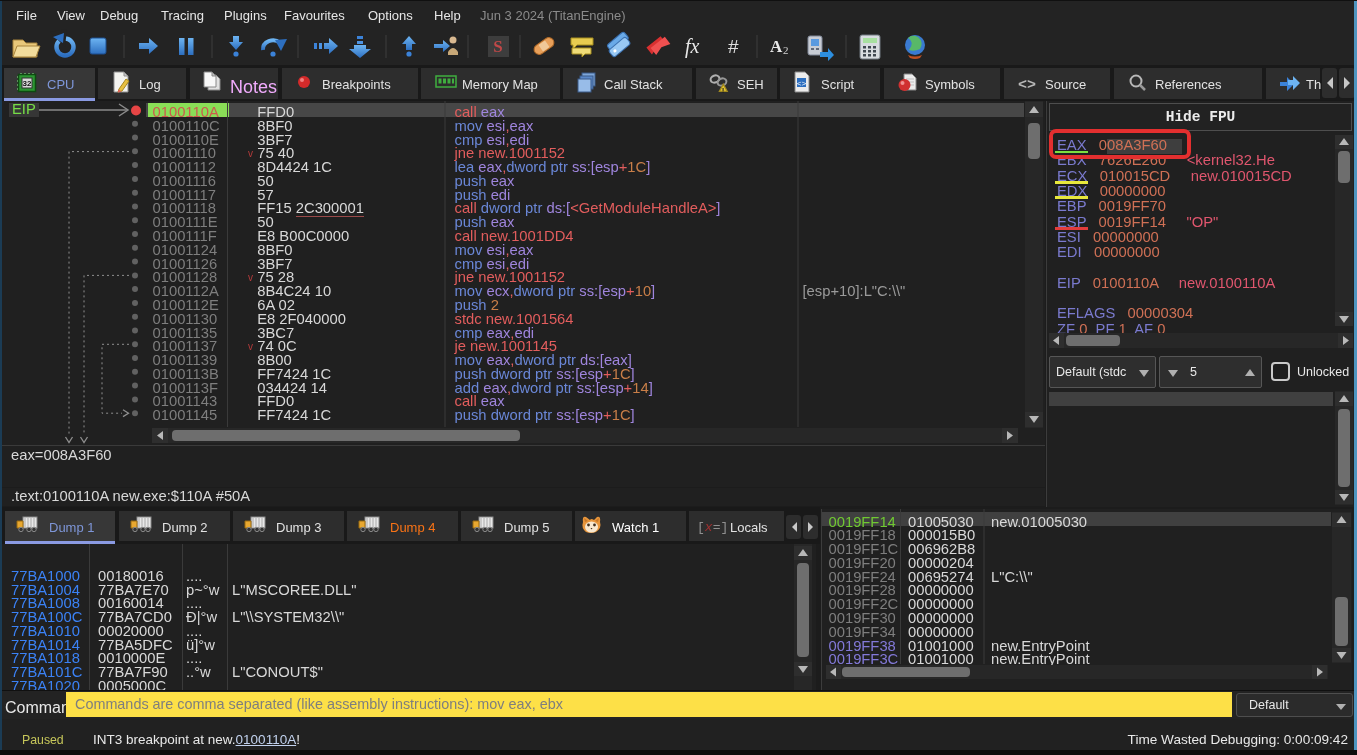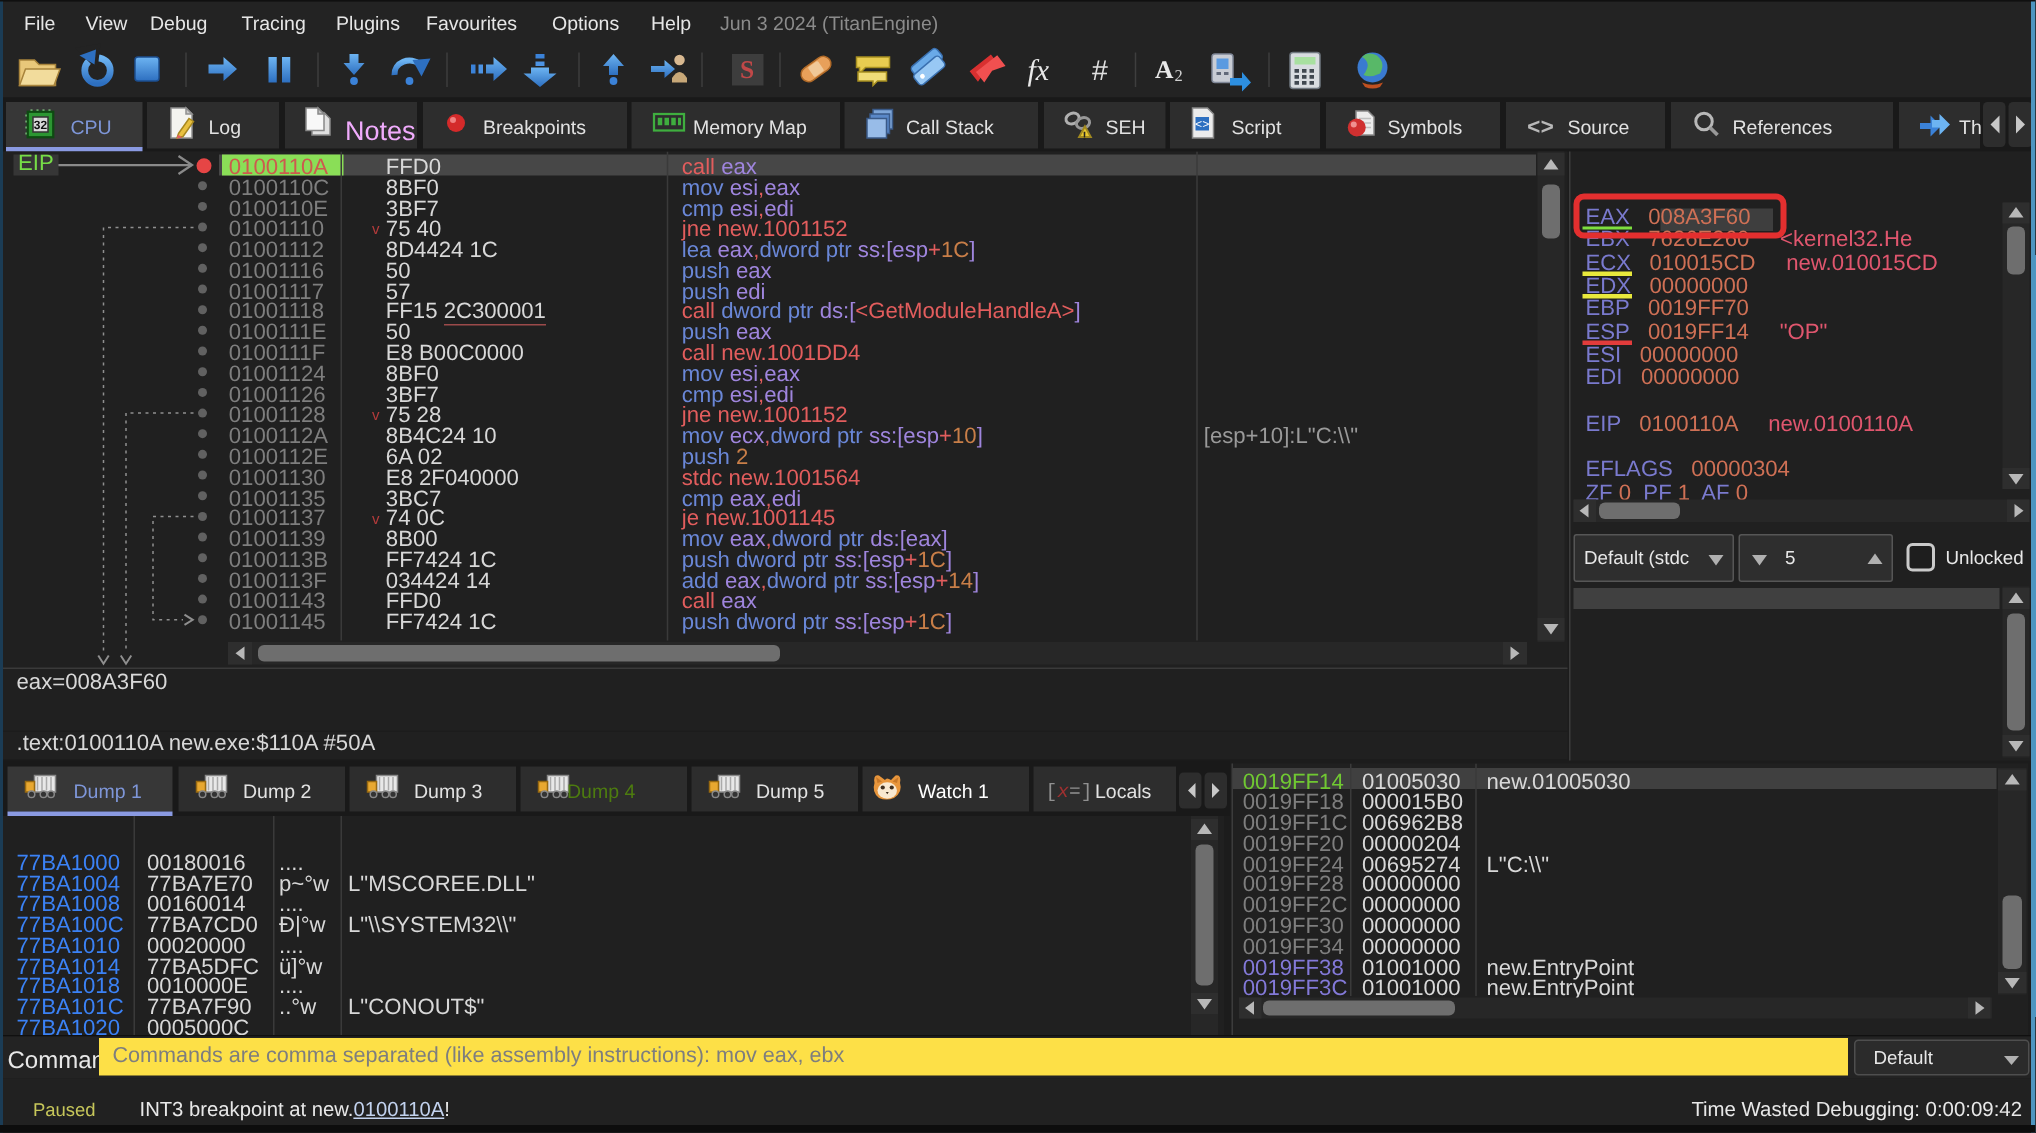--- a/index.html
+++ b/index.html
@@ -428,20 +428,21 @@
       </svg></div>
 <div class="sbh" style="left:170px;top:329px;width:348px;height:11px"></div>
 </div>
 <div class="abs" id="infobox">
     <span class="m" style="position:absolute;left:9px;top:3px;color:#d8d8d8">eax=008A3F60</span>
   </div>
 <div class="abs" id="statusline">
     <span class="m" style="position:absolute;left:9px;top:2px;color:#d8d8d8">.text:0100110A new.exe:$110A #50A</span>
   </div>
 <div class="abs" id="regpanel">
+    <div id="hidefpu">Hide FPU</div>
 <div class="abs" style="left:60px;top:38px;width:75px;height:15px;background:#3e3e3e"></div>
 <pre class="m abs" style="left:10px;top:37.2px;line-height:15.3px;color:#cf7055"><span class="rl">EAX</span>   008A3F60
 <span class="rl">EBX</span>   7626E260     <span class="rc">&lt;kernel32.He</span>
 <span class="rl">ECX</span>   010015CD     <span class="rc">new.010015CD</span>
 <span class="rl">EDX</span>   00000000
 <span class="rl">EBP</span>   0019FF70
 <span class="rl">ESP</span>   0019FF14     <span class="rc">"OP"</span>
 <span class="rl">ESI</span>   00000000
 <span class="rl">EDI</span>   00000000
 
@@ -552,21 +553,21 @@
 <circle cx="6.5" cy="9" r="1.4" fill="#403020"></circle>
         <circle cx="12.5" cy="9" r="1.4" fill="#403020"></circle>
 <path d="M8.5 12 L10.5 12 L9.5 13.5 Z" fill="#403020"></path>
 </g>
 
 <text x="695" y="24" font-family="Liberation Mono" font-size="13" fill="#909090">[<tspan fill="#a03030" font-style="italic">x</tspan><tspan fill="#909090">=]</tspan></text>
 </svg>
 <span class="abs" style="left:47px;top:13px;color:#7e96d8;font-size:13px">Dump 1</span>
 <span class="abs" style="left:160px;top:13px;color:#e2e2e2;font-size:13px">Dump 2</span>
 <span class="abs" style="left:274px;top:13px;color:#e2e2e2;font-size:13px">Dump 3</span>
-<span class="abs" style="left:376px;top:13px;color:#4d7c0f;font-size:13px">Dump 4</span>
+<span class="abs" style="left:388px;top:13px;color:#f97316;font-size:13px">Dump 4</span>
 <span class="abs" style="left:502px;top:13px;color:#e2e2e2;font-size:13px">Dump 5</span>
 <span class="abs" style="left:610px;top:13px;color:#ffffff;font-size:13px">Watch 1</span>
 <span class="abs" style="left:728px;top:13px;color:#e2e2e2;font-size:13px">Locals</span>
 <div class="tbtn" style="left:784px;top:8px;width:15px;height:24px">
       <svg width="10" height="12" style="position:absolute;left:3px;top:6px">
         <path d="M8 1 L3 6 L8 11 Z" fill="#c8c8c8"></path>
       </svg>
     </div>
 <div class="tbtn" style="left:801px;top:8px;width:15px;height:24px">
       <svg width="10" height="12" style="position:absolute;left:3px;top:6px">

